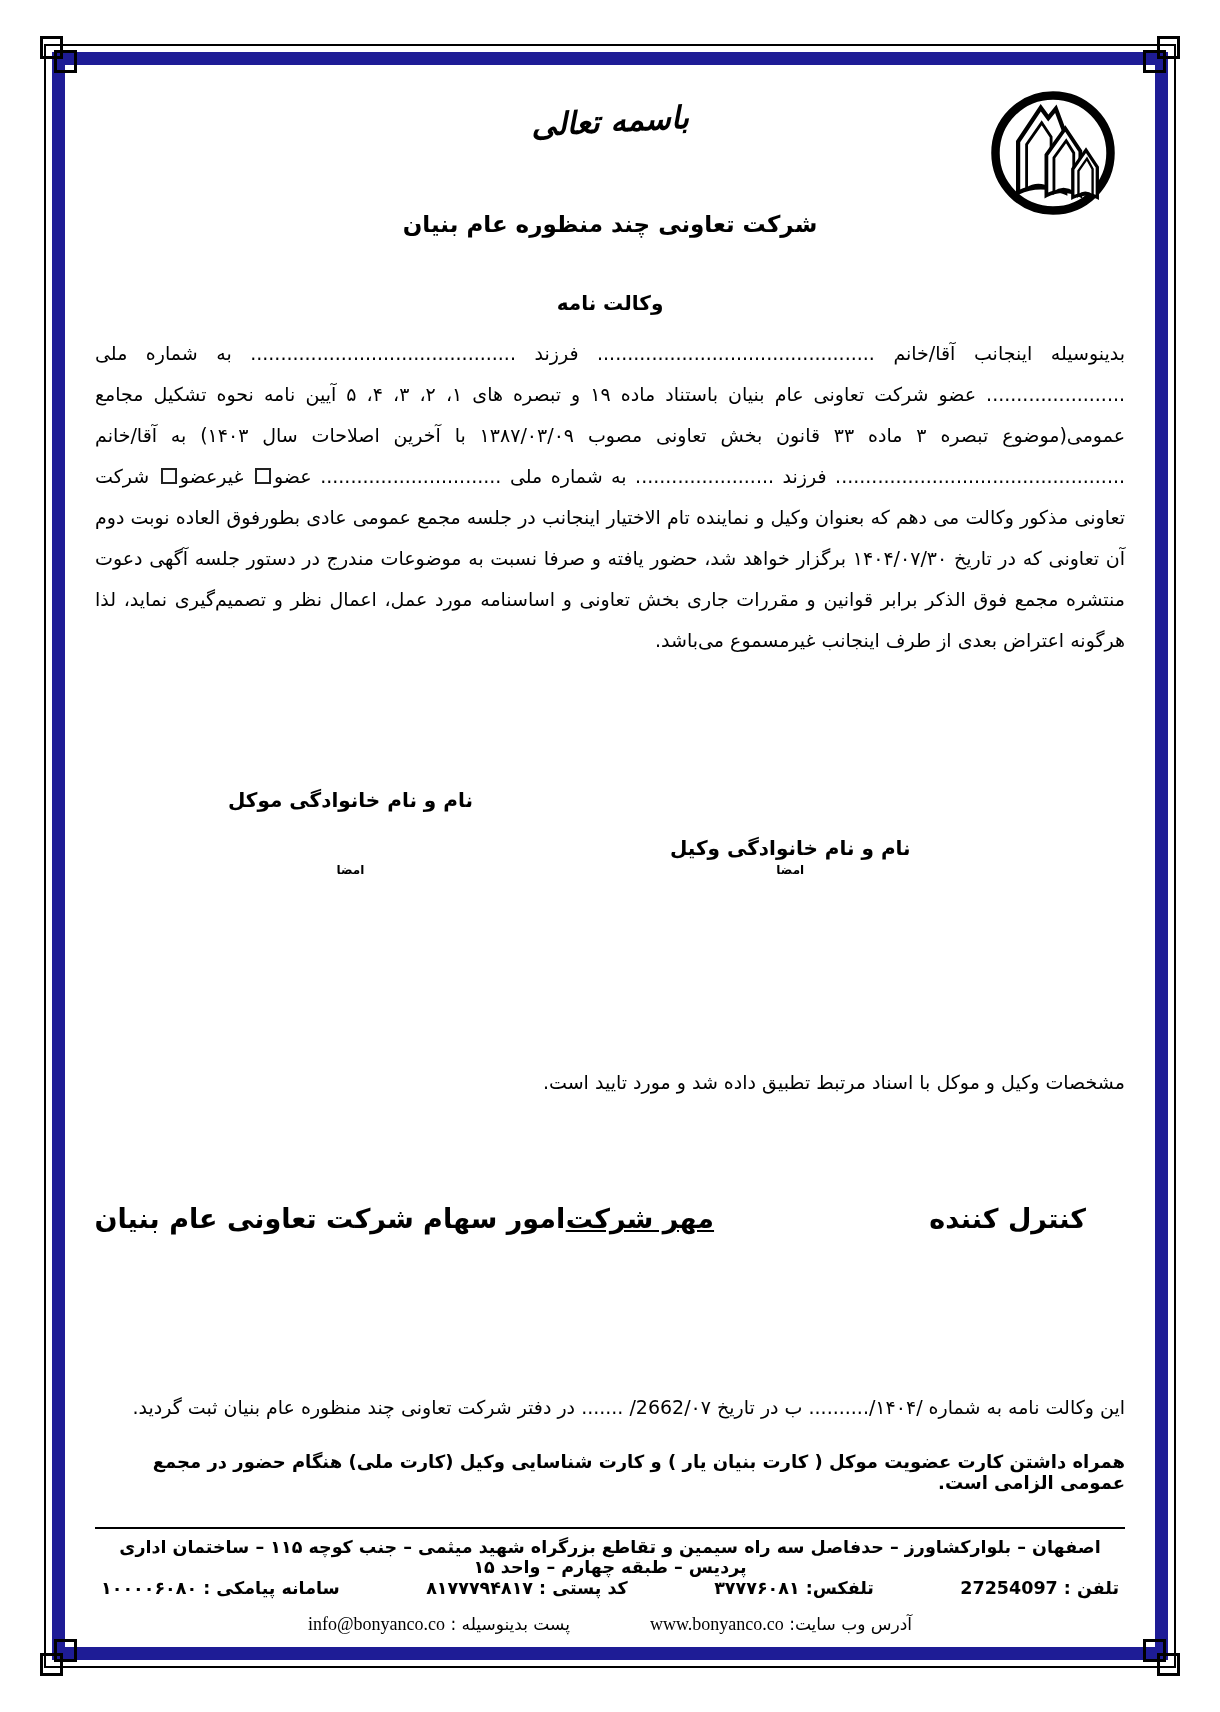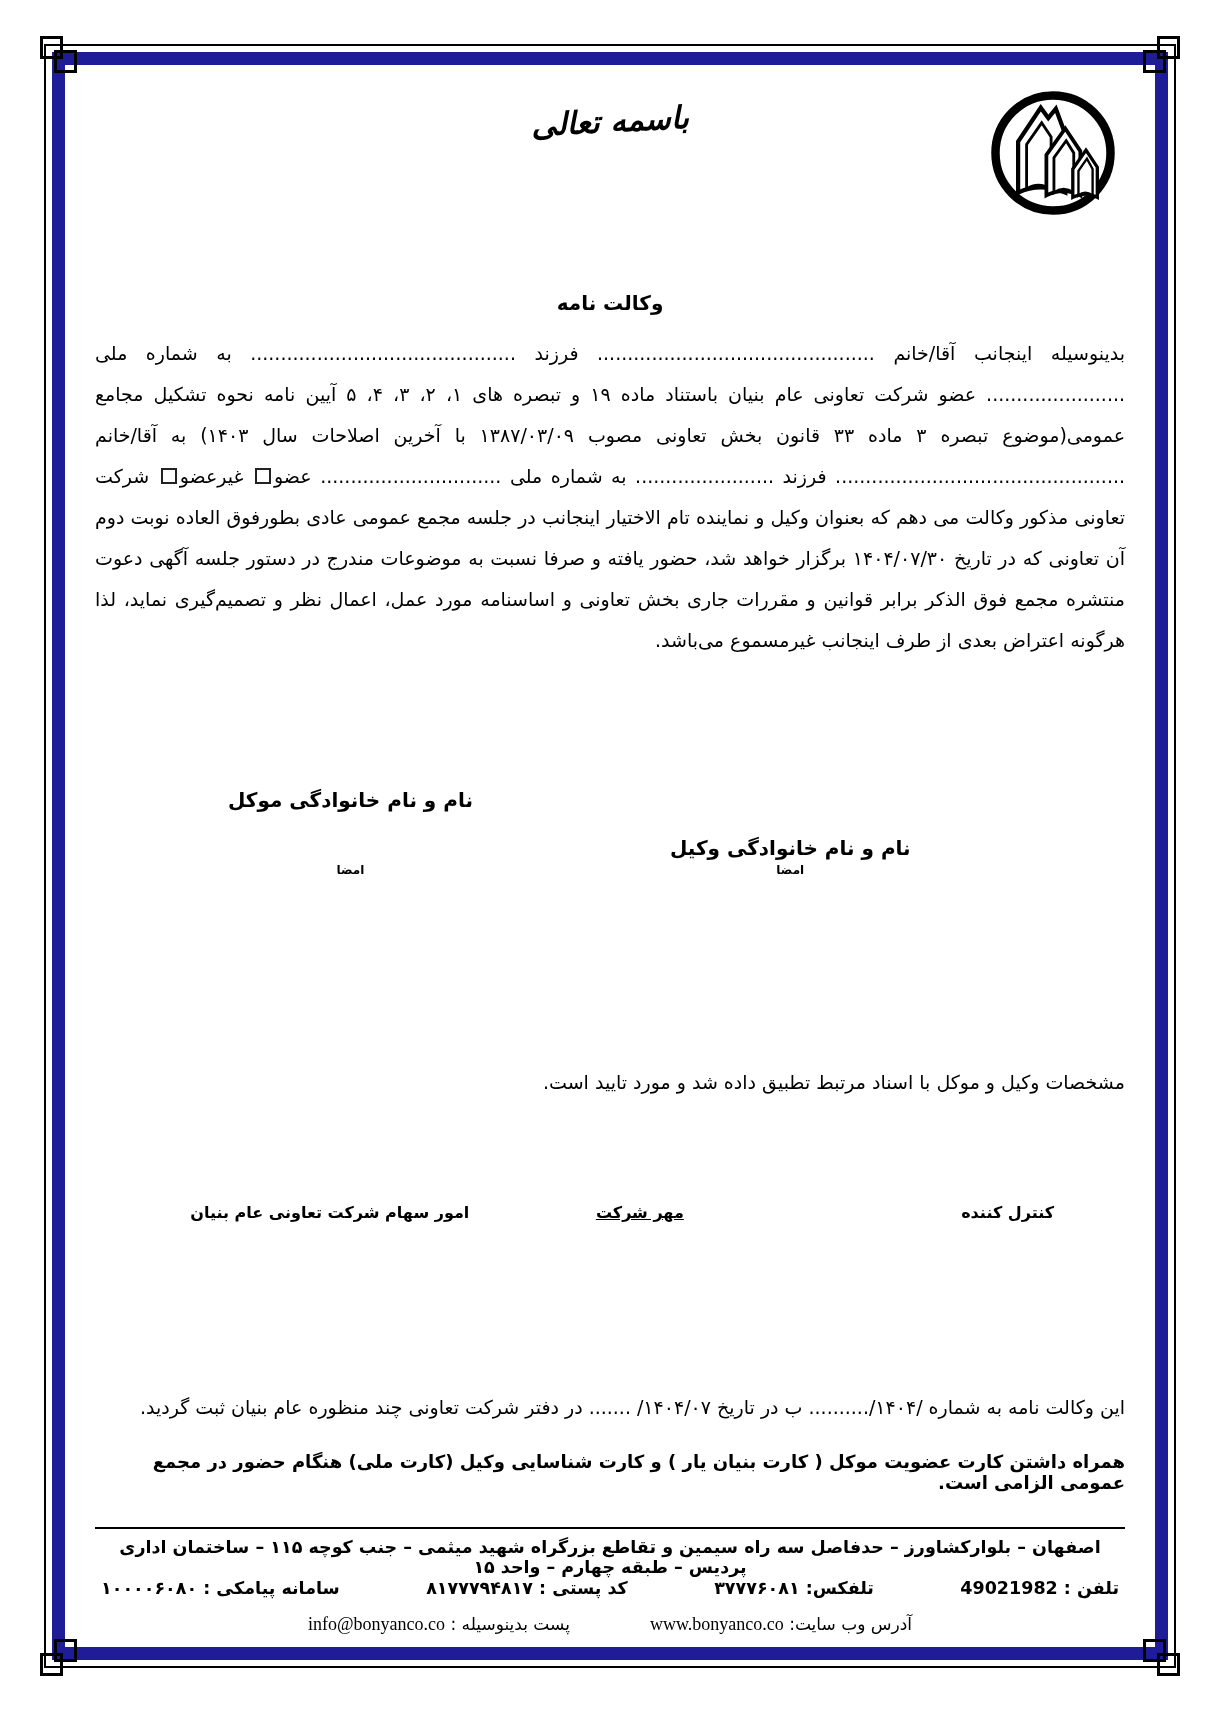--- a/index.html
+++ b/index.html
@@ -33,21 +33,21 @@
   .chk { display:inline-block; width:16px; height:16px; border:2px solid #222; background:#fff;
          vertical-align:middle; margin:0 3px 4px 3px; }
 
   .abs-center { position:absolute; transform:translateX(-50%); white-space:nowrap; }
   .sig-label { font-size:20px; font-weight:bold; }
   .sign-word { font-size:12px; font-weight:bold; }
 
   .verify-line { position:absolute; top:986px; left:0; width:100%; text-align:right;
                  font-size:19px; }
 
-  .official-label { font-size:16px; font-weight:bold; }
+  .official-label { font-size:27px; font-weight:bold; }
 
   .reg-line { position:absolute; top:1311px; left:0; width:100%; font-size:19px; text-align:right; }
   .reg-line .num { direction:ltr; unicode-bidi:isolate; }
   .notice-line { position:absolute; top:1366px; left:0; width:100%; font-size:18px; font-weight:bold;
                  text-align:right; }
 
   .footer-divider { position:absolute; top:1442px; left:0; width:100%; border-top:2px solid #000; }
   .footer-address { position:absolute; top:1452px; left:0; width:100%; font-size:17.5px; font-weight:bold;
                     text-align:center; }
   .footer-contacts { position:absolute; top:1492px; left:0; width:100%; display:flex; direction:rtl;
@@ -79,20 +79,21 @@
       <circle cx="70" cy="70" r="61" fill="#fff" stroke="#000" stroke-width="9"></circle>
       <path d="M33,112 L33,58 L57,22 L65,33 L73,23 L83,50 L83,112 Q56,101 33,112 Z" fill="#fff" stroke="#000" stroke-width="4.5" stroke-linejoin="miter"></path>
       <path d="M42,108 L42,61 L58,38 L68,53 L68,108 Q54,100 42,108 Z" fill="#fff" stroke="#000" stroke-width="3"></path>
       <path d="M63,115 L63,72 L83,44 L99,68 L99,115 Q81,106 63,115 Z" fill="#fff" stroke="#000" stroke-width="4"></path>
       <path d="M71,112 L71,75 L84,57 L92,70 L92,112 Q81,105 71,112 Z" fill="#fff" stroke="#000" stroke-width="3"></path>
       <path d="M91,117 L91,87 L105,67 L117,85 L117,117 Q104,110 91,117 Z" fill="#fff" stroke="#000" stroke-width="3.5"></path>
       <path d="M97,115 L97,89 L106,76 L112,87 L112,115 Q104,109 97,115 Z" fill="#fff" stroke="#000" stroke-width="2.5"></path>
     </svg>
 
     <div class="besmellah">باسمه تعالی</div>
+    <div class="company-title">شرکت تعاونی چند منظوره عام بنیان</div>
     <div class="doc-title">وکالت نامه</div>
 
     <div class="agreement">
       <span>بدینوسیله اینجانب آقا/خانم .............................................. فرزند ............................................ به شماره ملی ....................... عضو شرکت تعاونی عام بنیان باستناد ماده ۱۹ و تبصره های ۱، ۲، ۳، ۴، ۵ آیین نامه نحوه تشکیل مجامع عمومی(موضوع تبصره ۳ ماده ۳۳ قانون بخش تعاونی مصوب ۱۳۸۷/۰۳/۰۹ با آخرین اصلاحات سال ۱۴۰۳) به آقا/خانم ................................................ فرزند ....................... به شماره ملی ..............................</span>
       <span>عضو</span><span class="chk"></span>
       <span>غیرعضو</span><span class="chk"></span>
       <span>شرکت تعاونی مذکور وکالت می دهم که بعنوان وکیل و نماینده تام الاختیار اینجانب در جلسه مجمع عمومی عادی بطورفوق العاده نوبت دوم آن تعاونی که در تاریخ ۱۴۰۴/۰۷/۳۰ برگزار خواهد شد، حضور یافته و صرفا نسبت به موضوعات مندرج در دستور جلسه آگهی دعوت منتشره مجمع فوق الذکر برابر قوانین و مقررات جاری بخش تعاونی و اساسنامه مورد عمل، اعمال نظر و تصمیم‌گیری نماید، لذا هرگونه اعتراض بعدی از طرف اینجانب غیرمسموع می‌باشد.</span>
     </div>
 
     <div class="abs-center sig-label" style="top:703px; left:67.5%;margin-top:48px;">نام و نام خانوادگی وکیل</div>
@@ -103,33 +104,33 @@
     <div class="verify-line">مشخصات وکیل و موکل با اسناد مرتبط تطبیق داده شد و مورد تایید است.</div>
 
     <div class="abs-center official-label" style="top:1118px; left:88.6%;">کنترل کننده</div>
     <div class="abs-center official-label" style="top:1118px; left:52.9%;text-decoration:underline;">مهر شرکت</div>
     <div class="abs-center official-label" style="top:1118px; left:22.8%;">امور سهام شرکت تعاونی عام بنیان</div>
 
     <div class="reg-line">
       <span>این وکالت نامه به شماره</span>
       <span class="num">........../۱۴۰۴/</span>
       <span>ب در تاریخ</span>
-      <span class="num">....... /۱۴۰۴/۰۷</span>
+      <span class="num">....... /2662/۰۷</span>
       <span>در دفتر شرکت تعاونی چند منظوره عام بنیان ثبت گردید.</span>
     </div>
 
     <div class="notice-line">همراه داشتن کارت عضویت موکل ( کارت بنیان یار ) و کارت شناسایی وکیل (کارت ملی) هنگام حضور در مجمع عمومی الزامی است.</div>
 
     <div class="footer-divider"></div>
     <div class="footer-address">اصفهان – بلوارکشاورز – حدفاصل سه راه سیمین و تقاطع بزرگراه شهید میثمی – جنب کوچه ۱۱۵ – ساختمان اداری پردیس – طبقه چهارم – واحد ۱۵</div>
 
     <div class="footer-contacts">
       <span class="pair">
         <span>تلفن :</span>
-        <span>49021982</span>
+        <span>27254097</span>
       </span>
       <span class="pair">
         <span>تلفکس:</span>
         <span>۳۷۷۷۶۰۸۱</span>
       </span>
       <span class="pair">
         <span>کد پستی :</span>
         <span>۸۱۷۷۷۹۴۸۱۷</span>
       </span>
       <span class="pair">

